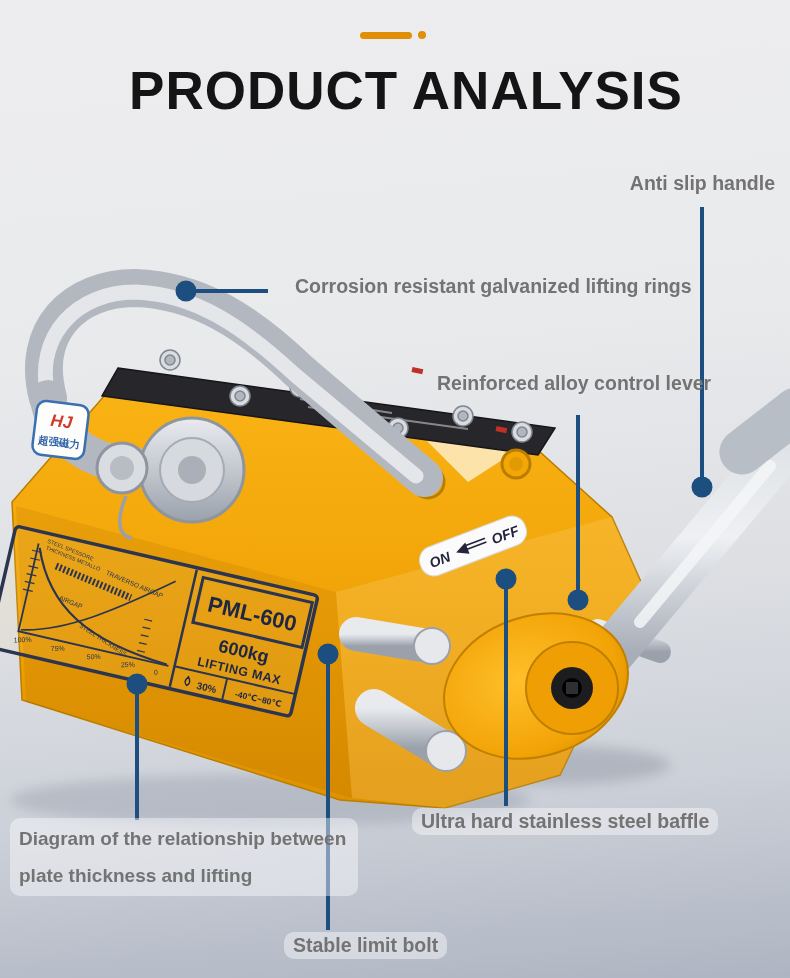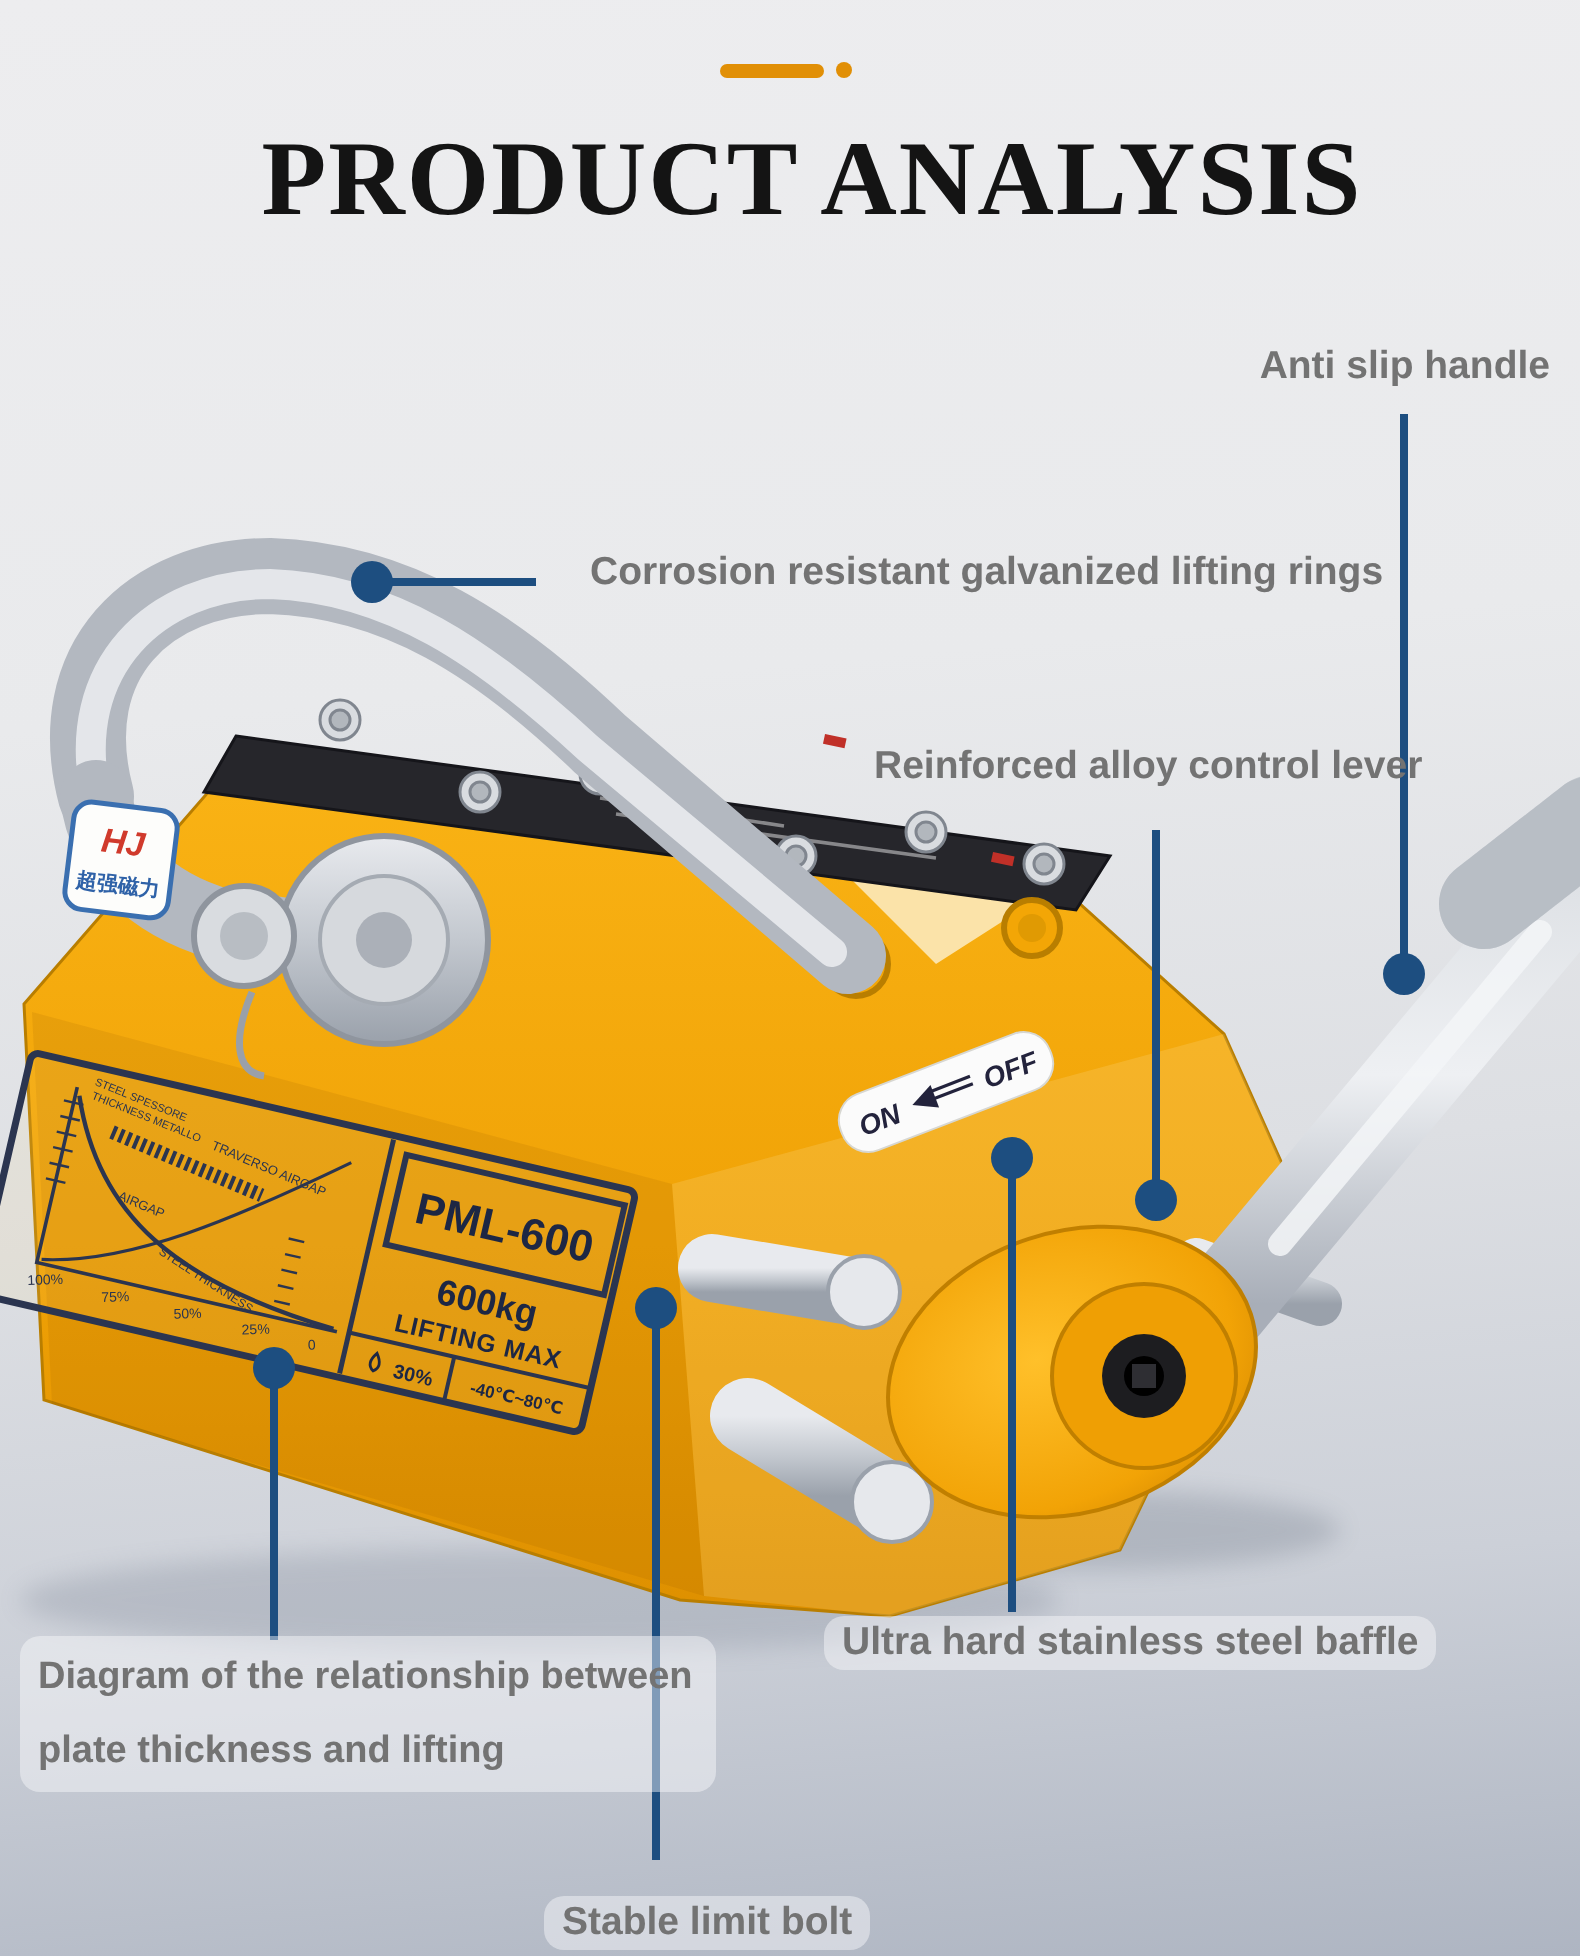--- a/index.html
+++ b/index.html
@@ -7,21 +7,21 @@
     width:790px;height:978px;position:relative;overflow:hidden;
     font-family:"Liberation Sans","DejaVu Sans",sans-serif;
     background:linear-gradient(175deg,#ededef 0%,#e9eaec 35%,#dddfe3 60%,#ccd0d8 80%,#aeb5c2 100%);
   }
   .stage{position:absolute;inset:0;}
   .accent{position:absolute;top:31px;left:360px;display:flex;align-items:center;}
   .accent .bar{width:52px;height:7px;border-radius:4px;background:#e18f06;display:inline-block;}
   .accent .dot{width:8px;height:8px;border-radius:50%;background:#e18f06;display:inline-block;margin-left:6px;}
   h1.title{
     position:absolute;top:60px;left:0;width:790px;margin:0;text-align:center;
-    font-size:53px;font-weight:bold;letter-spacing:1px;color:#141414;padding-left:22px;box-sizing:border-box;font-family:Liberation Serif, serif;
+    font-size:53px;font-weight:bold;letter-spacing:1px;color:#141414;padding-left:22px;box-sizing:border-box;
   }
   .callout{
     position:absolute;font-size:19.5px;font-weight:600;color:#737373;white-space:nowrap;z-index:3;
   }
   .callout.glow{background:rgba(250,250,252,0.45);border-radius:10px;padding:2px 9px;}
   .callout.wrap{white-space:normal;line-height:37px;width:330px;}
   svg.scene{position:absolute;inset:0;z-index:1;}
 </style>
 </head>
 <body>
@@ -245,14 +245,14 @@
   <div class="callout" style="top:172px;right:15px;">Anti slip handle</div>
 
   <div class="callout" style="top:275px;left:272px;margin-left:23px;">Corrosion resistant galvanized lifting rings</div>
 
   <div class="callout" style="top:372px;left:437px;">Reinforced alloy control lever</div>
 
   <div class="callout wrap glow" style="top:818px;left:10px;font-size:19px;">Diagram of the relationship between plate thickness and lifting</div>
 
   <div class="callout glow" style="top:808px;left:412px;">Ultra hard stainless steel baffle</div>
 
-  <div class="callout glow" style="top:932px;left:272px;margin-top:16px;">Stable limit bolt</div>
+  <div class="callout glow" style="top:932px;left:284px;">Stable limit bolt</div>
 </div>
 
 </body></html>

